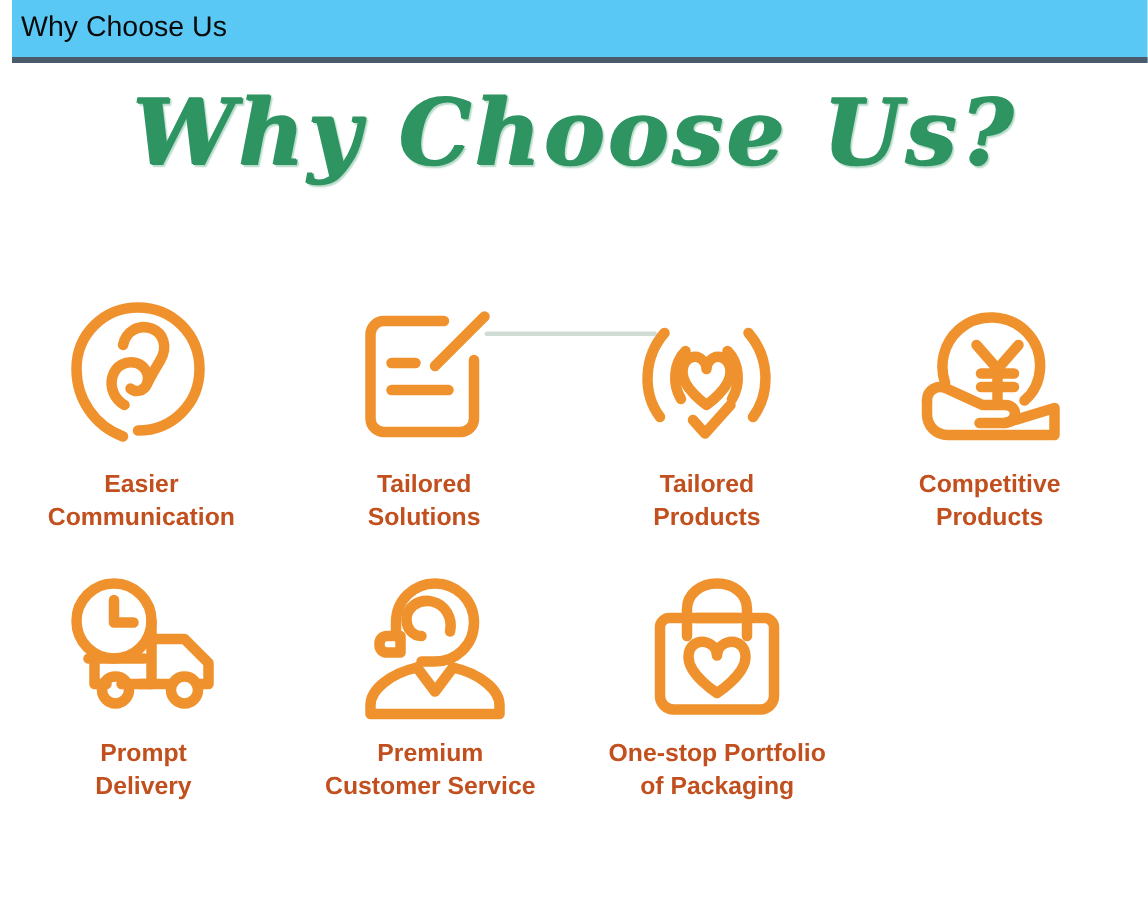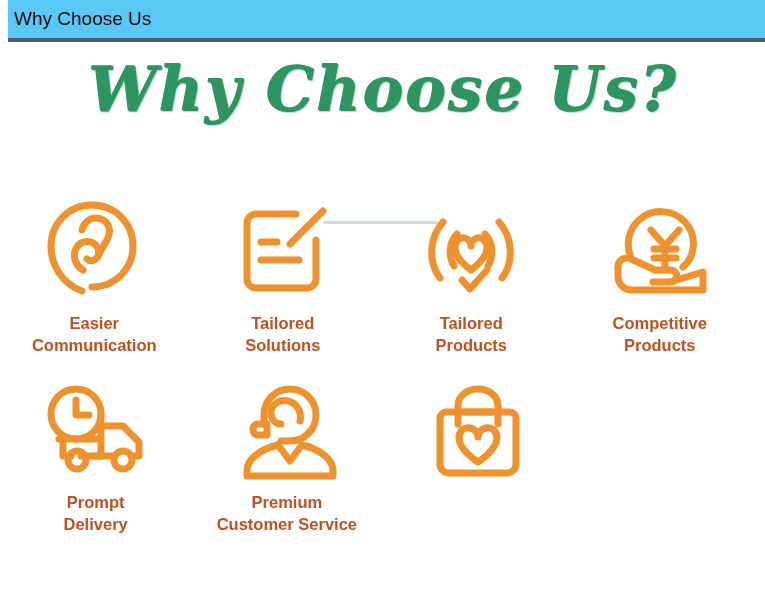--- a/index.html
+++ b/index.html
@@ -241,15 +241,17 @@
 
     <div class="feature-cell">
       <div class="feature-icon">
         <svg width="100" height="96" viewBox="0 0 100 96" fill="none" stroke="#ef922e" stroke-width="7" stroke-linecap="round" stroke-linejoin="round">
           <path d="M18 28 H82 C85 28 88 31 88 34 V80 C88 85 84 89 79 89 H21 C16 89 12 85 12 80 V34 C12 31 15 28 18 28 Z"></path>
           <path d="M30 40 V22 C30 12 39 5 50 5 C61 5 70 12 70 22 V40"></path>
           <path d="M36 28 H64"></path>
           <path d="M50 78 C50 78 31 66 31 54 C31 47 36 43 42 44 C46 45 50 48 50 53 C50 48 54 45 58 44 C64 43 69 47 69 54 C69 66 50 78 50 78 Z"></path>
         </svg>
       </div>
+      <div class="feature-label">One-stop Portfolio
+of Packaging</div>
     </div>
   </div>
 </div>
 
 </body></html>

